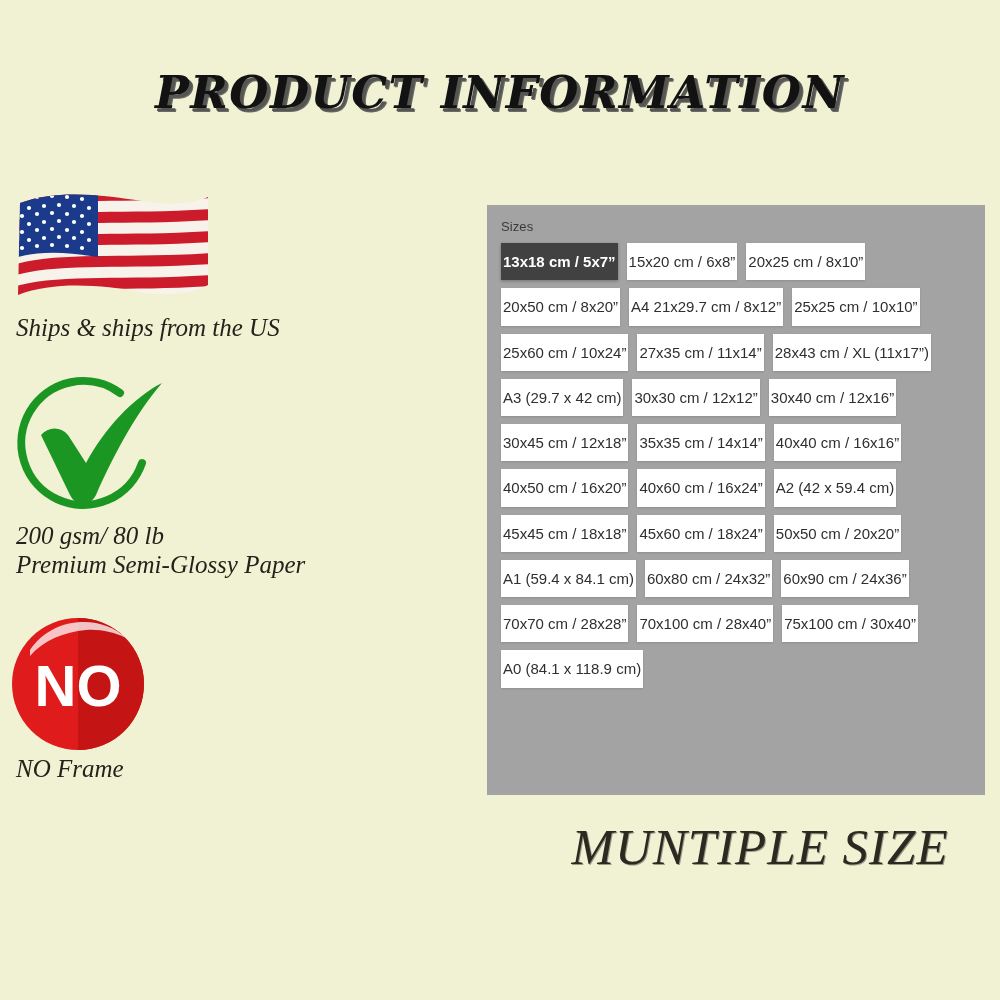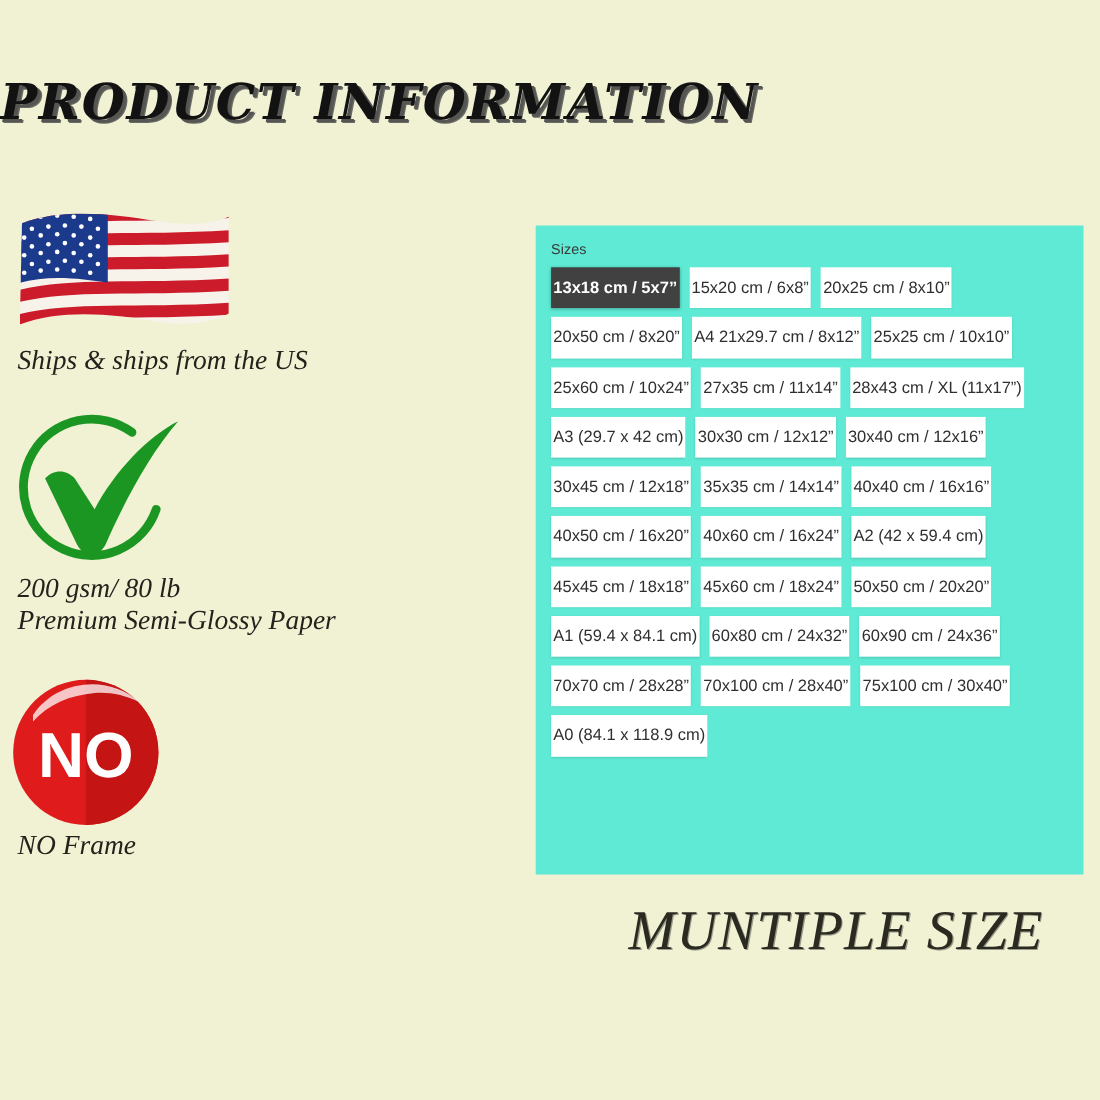--- a/index.html
+++ b/index.html
@@ -15,21 +15,21 @@
     position: relative;
     overflow: hidden;
   }
 
   
   #page-title {
     position: absolute;
     top: 66px;
     left: 0;
     width: 1000px;
-    text-align: left;
+    text-align: center;
     font-family: "DejaVu Serif", serif;
     font-weight: bold;
     font-style: italic;
     font-size: 45px;
     letter-spacing: 1.5px;
     color: #121212;
     text-shadow: 3px 3px 0 #555552, 4px 4px 0 #6a6a66;
     white-space: nowrap;
   }
 
@@ -78,21 +78,21 @@
   }
   .no-svg { display: block; width: 140px; height: 140px; }
 
   
   #sizes-panel {
     position: absolute;
     left: 487px;
     top: 205px;
     width: 498px;
     height: 590px;
-    background: #5eead4;
+    background: #a3a3a3;
     padding: 14px 12px 10px 14px;
   }
 
   #sizes-label {
     font-size: 13px;
     color: #3a3a3a;
     margin-bottom: 9px;
     letter-spacing: .1px;
   }
 

